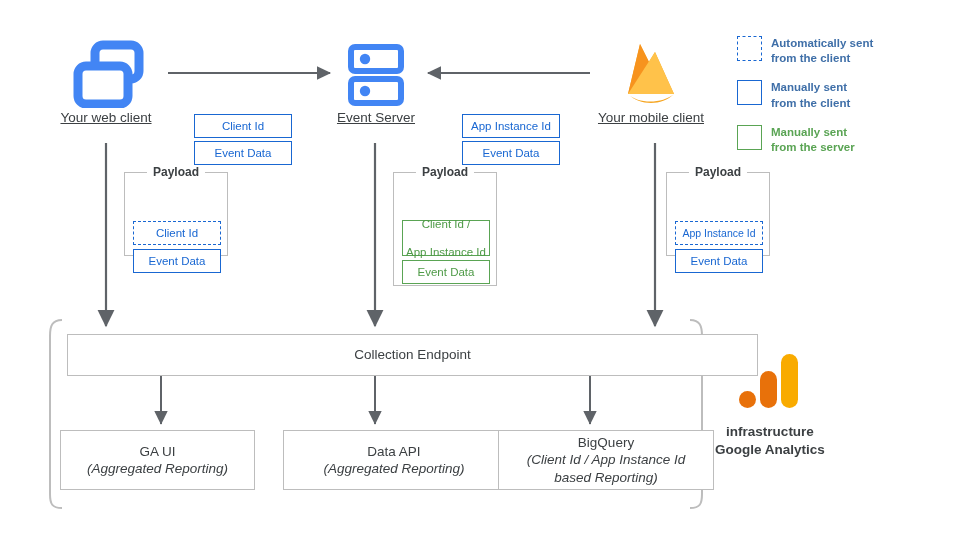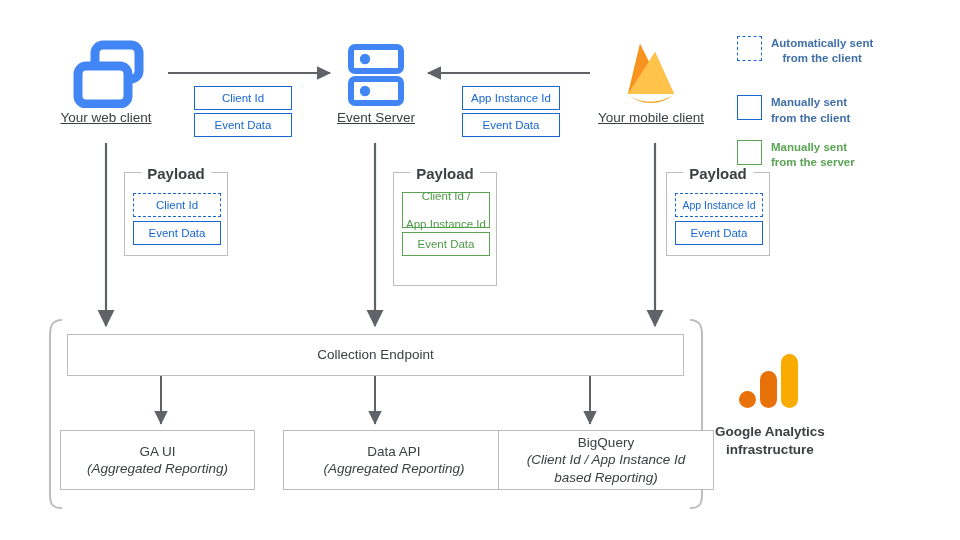--- a/index.html
+++ b/index.html
@@ -13,35 +13,36 @@
     font-size:13.5px;color:#3c4043;text-align:center;white-space:nowrap;text-decoration:underline;
   }
 
   
   .chip{
     box-sizing:border-box;
     display:flex;align-items:center;justify-content:center;
     text-align:center;line-height:1.22;
     font-size:11.5px;
     background:#fff;
+    margin-top:28px;
   }
   .chip.blue{border:1.4px solid #1967d2;color:#1967d2;}
   .chip.blue-dash{border:1.4px dashed #1967d2;color:#1967d2;}
   .chip.green{border:1.4px solid #5aa454;color:#4e9a47;gap:13px;}
 
   
   .payload{
     box-sizing:border-box;
     border:1px solid #bdbdbd;
     background:#fff;
   }
   .payload-title{
     position:absolute;top:-8px;left:50%;transform:translateX(-50%);
     background:#fff;padding:0 6px;
-    font-size:15px;font-weight:bold;color:#3c4043;white-space:nowrap;
+    font-size:12px;font-weight:bold;color:#3c4043;white-space:nowrap;
   }
 
   
   .gbox{
     box-sizing:border-box;border:1px solid #bdbdbd;background:#fff;
     display:flex;flex-direction:column;align-items:center;justify-content:center;
     text-align:center;color:#3c4043;font-size:13.5px;line-height:1.28;
   }
   .gbox .sub{font-style:italic;}
 
@@ -131,21 +132,21 @@
   <div class="chip green" style="position:absolute;left:8px;top:59px;width:88px;height:24px;">Event Data</div>
 </div>
 
 <div class="abs payload" style="left:666px;top:172px;width:104px;height:84px;">
   <div class="payload-title">Payload</div>
   <div class="chip blue-dash" style="position:absolute;left:8px;top:20px;width:88px;height:24px;font-size:10.5px;">App Instance Id</div>
   <div class="chip blue" style="position:absolute;left:8px;top:48px;width:88px;height:24px;">Event Data</div>
 </div>
 
 <div class="abs" style="left:737px;top:36px;">
-  <div class="legend-row" style="margin-bottom:29px;text-align:center;">
+  <div class="legend-row" style="margin-bottom:14px;">
     <div class="legend-swatch sw-dash"></div>
     <div class="legend-text blue">
       <div>Automatically sent</div>
       <div>from the client</div>
     </div>
   </div>
   <div class="legend-row" style="margin-bottom:14px;">
     <div class="legend-swatch sw-blue"></div>
     <div class="legend-text blue">
       <div>Manually sent</div>
@@ -161,21 +162,21 @@
   </div>
 </div>
 
 <svg class="bracket" style="left:44px;top:318px;width:20px;height:192px;">
   <path d="M18 2 C8 2, 6 8, 6 18 L6 176 C6 186, 8 190, 18 190" fill="none" stroke="#bdbdbd" stroke-width="2"></path>
 </svg>
 <svg class="bracket" style="left:688px;top:318px;width:20px;height:192px;">
   <path d="M2 2 C12 2, 14 8, 14 18 L14 176 C14 186, 12 190, 2 190" fill="none" stroke="#bdbdbd" stroke-width="2"></path>
 </svg>
 
-<div class="abs gbox" style="left:67px;top:334px;width:617px;height:42px;">
+<div class="abs gbox" style="left:67px;top:334px;width:691px;height:42px;">
   <span>Collection Endpoint</span>
 </div>
 
 <div class="abs gbox" style="left:60px;top:430px;width:195px;height:60px;">
   <span>GA UI</span>
   <span class="sub">(Aggregated Reporting)</span>
 </div>
 
 <div class="abs gbox" style="left:283px;top:430px;width:222px;height:60px;">
   <span>Data API</span>
@@ -187,15 +188,15 @@
   <span class="sub">(Client Id / App Instance Id</span>
   <span class="sub">based Reporting)</span>
 </div>
 
 <svg class="abs" style="left:739px;top:352px;width:62px;height:60px;" viewBox="0 0 62 60">
   <rect x="42" y="2" width="17" height="54" rx="8.5" fill="#f9ab00"></rect>
   <rect x="21" y="19" width="17" height="37" rx="8.5" fill="#e8710a"></rect>
   <circle cx="8.5" cy="47.5" r="8.5" fill="#e8710a"></circle>
 </svg>
 <div class="abs ga-caption" style="left:690px;top:423px;width:160px;">
+  <div>infrastructure</div>
   <div>Google Analytics</div>
-  <div>infrastructure</div>
 </div>
 
 </body></html>

